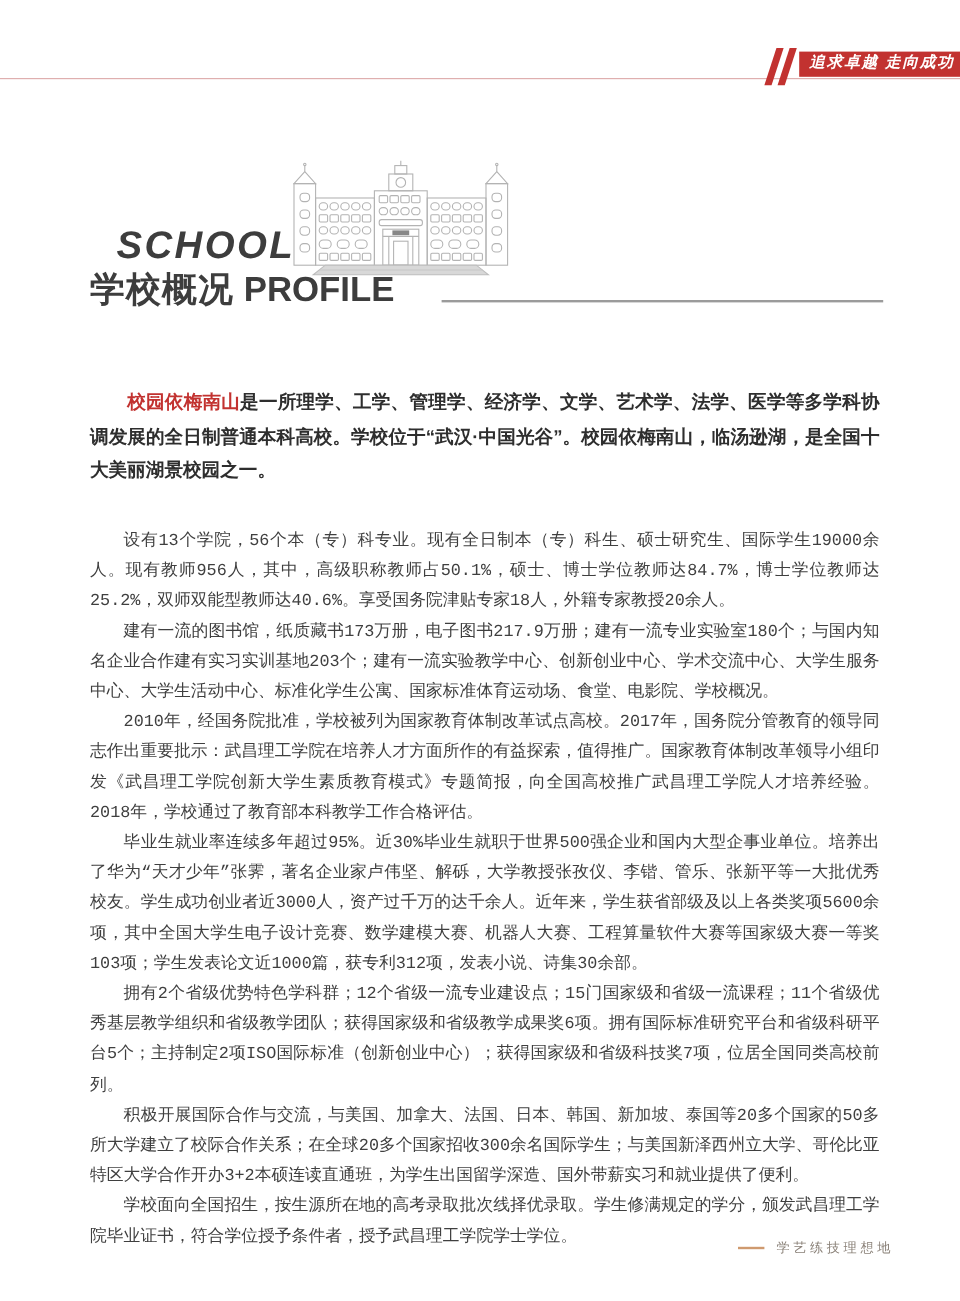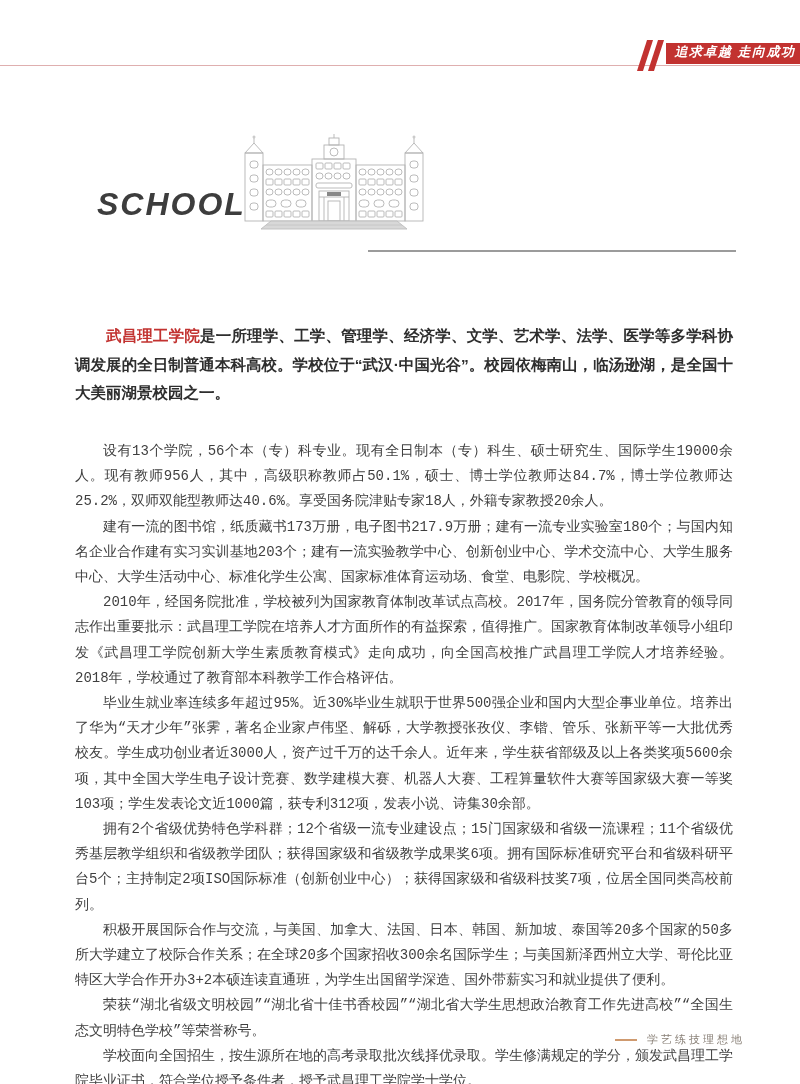--- a/index.html
+++ b/index.html
@@ -223,32 +223,35 @@
     <line x1="81" y1="64" x2="81" y2="88"></line>
     <line x1="101" y1="64" x2="101" y2="88"></line>
     <rect x="85" y="68" width="12" height="20"></rect>
     <rect x="84" y="59" width="14" height="4" fill="#888888" stroke="none"></rect>
 
     <polygon points="28,88 154,88 164,96 18,96" fill="#d8d8d8" stroke="#bdbdbd"></polygon>
     <line x1="23" y1="92" x2="159" y2="92" stroke="#c6c6c6"></line>
   </svg>
 
   <div class="title-en">SCHOOL</div>
+  <div class="title-line2">
+    <span class="cn">学校概况</span>
+    <span class="en">PROFILE</span>
+  </div>
   <div class="title-rule"></div>
 
-  <p class="intro"><span class="school-name">武昌理工学院</span><span>是一所理学、工学、管理学、经济学、文学、艺术学、法学、医学等多学科协调发展的全日制普通本科高校。学校位于“武汉·中国光谷”。校园依梅南山，临汤逊湖，是全国十大美丽湖景校园之一。</span></p>
+  <p class="intro"><span class="school-name">校园依梅南山</span><span>是一所理学、工学、管理学、经济学、文学、艺术学、法学、医学等多学科协调发展的全日制普通本科高校。学校位于“武汉·中国光谷”。校园依梅南山，临汤逊湖，是全国十大美丽湖景校园之一。</span></p>
 
   <div class="body-text">
     <p>设有13个学院，56个本（专）科专业。现有全日制本（专）科生、硕士研究生、国际学生19000余人。现有教师956人，其中，高级职称教师占50.1%，硕士、博士学位教师达84.7%，博士学位教师达25.2%，双师双能型教师达40.6%。享受国务院津贴专家18人，外籍专家教授20余人。</p>
     <p>建有一流的图书馆，纸质藏书173万册，电子图书217.9万册；建有一流专业实验室180个；与国内知名企业合作建有实习实训基地203个；建有一流实验教学中心、创新创业中心、学术交流中心、大学生服务中心、大学生活动中心、标准化学生公寓、国家标准体育运动场、食堂、电影院、学校概况。</p>
-    <p>2010年，经国务院批准，学校被列为国家教育体制改革试点高校。2017年，国务院分管教育的领导同志作出重要批示：武昌理工学院在培养人才方面所作的有益探索，值得推广。国家教育体制改革领导小组印发《武昌理工学院创新大学生素质教育模式》走向成功，向全国高校推广武昌理工学院人才培养经验。2018年，学校通过了教育部本科教学工作合格评估。</p>
+    <p>2010年，经国务院批准，学校被列为国家教育体制改革试点高校。2017年，国务院分管教育的领导同志作出重要批示：武昌理工学院在培养人才方面所作的有益探索，值得推广。国家教育体制改革领导小组印发《武昌理工学院创新大学生素质教育模式》专题简报，向全国高校推广武昌理工学院人才培养经验。2018年，学校通过了教育部本科教学工作合格评估。</p>
     <p>毕业生就业率连续多年超过95%。近30%毕业生就职于世界500强企业和国内大型企事业单位。培养出了华为“天才少年”张霁，著名企业家卢伟坚、解砾，大学教授张孜仪、李锴、管乐、张新平等一大批优秀校友。学生成功创业者近3000人，资产过千万的达千余人。近年来，学生获省部级及以上各类奖项5600余项，其中全国大学生电子设计竞赛、数学建模大赛、机器人大赛、工程算量软件大赛等国家级大赛一等奖103项；学生发表论文近1000篇，获专利312项，发表小说、诗集30余部。</p>
     <p>拥有2个省级优势特色学科群；12个省级一流专业建设点；15门国家级和省级一流课程；11个省级优秀基层教学组织和省级教学团队；获得国家级和省级教学成果奖6项。拥有国际标准研究平台和省级科研平台5个；主持制定2项ISO国际标准（创新创业中心）；获得国家级和省级科技奖7项，位居全国同类高校前列。</p>
     <p>积极开展国际合作与交流，与美国、加拿大、法国、日本、韩国、新加坡、泰国等20多个国家的50多所大学建立了校际合作关系；在全球20多个国家招收300余名国际学生；与美国新泽西州立大学、哥伦比亚特区大学合作开办3+2本硕连读直通班，为学生出国留学深造、国外带薪实习和就业提供了便利。</p>
-    <p>荣获“湖北省级文明校园”“湖北省十佳书香校园”“湖北省大学生思想政治教育工作先进高校”“全国生态文明特色学校”等荣誉称号。</p>
     <p>学校面向全国招生，按生源所在地的高考录取批次线择优录取。学生修满规定的学分，颁发武昌理工学院毕业证书，符合学位授予条件者，授予武昌理工学院学士学位。</p>
   </div>
 
   <div class="footer">
     <span class="dash"></span>
     <span class="motto">学艺练技理想地</span>
   </div>
 
 </div>
 

